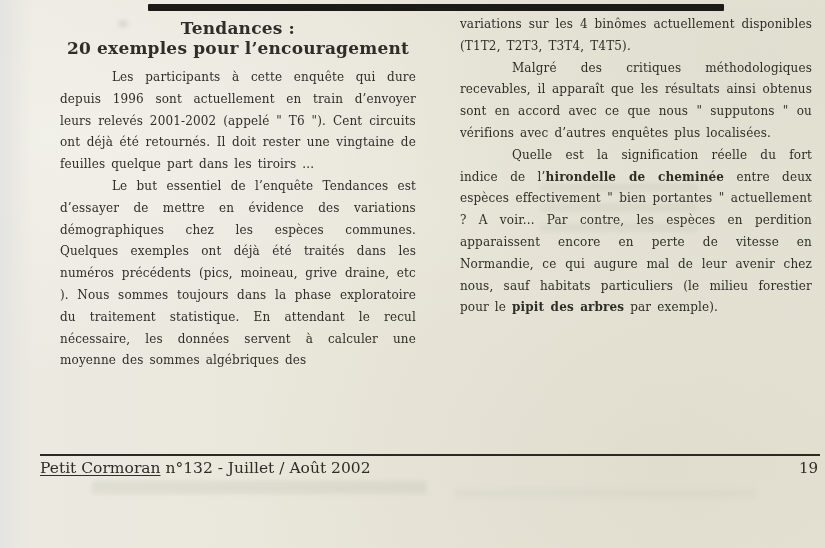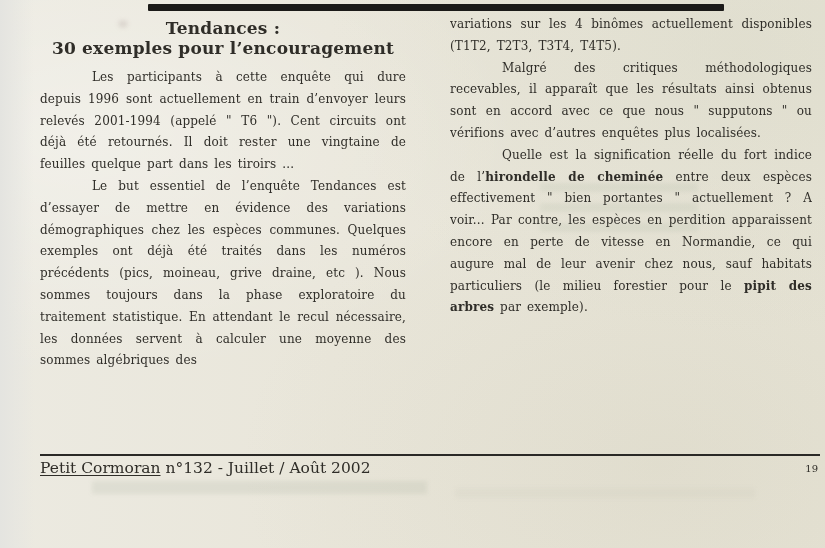--- a/index.html
+++ b/index.html
@@ -36,21 +36,21 @@
     border-radius: 1px;
   }
   .columns {
     position: absolute;
     left: 40px; top: 14px;
     width: 772px; height: 441px;
     display: flex;
     overflow: hidden;
   }
   .col { overflow: hidden; }
-  .col.left  { width: 366px; margin-right: 44px; }
+  .col.left  { width: 366px; margin-right: 44px; margin-left: 20px; }
   .col.right { width: 362px; }
   .heading {
     margin: 4px 0 9px 0;
     font-size: 17px;
     line-height: 20px;
     font-weight: bold;
     text-align: center;
     letter-spacing: 0.2px;
   }
   .heading .h-line { display: block; }
@@ -76,21 +76,21 @@
     left: 40px; top: 459px;
     width: 778px;
     display: flex;
     justify-content: space-between;
     align-items: flex-start;
     font-size: 15.5px;
     line-height: 19px;
     gap: 16px;
   }
   .journal-name { text-decoration: underline; text-underline-offset: 2px; }
-  .page-number { font-size: 10px; margin-left: 28px; }
+  .page-number { font-size: 15px; margin-left: 28px; }
   
   .ghost {
     position: absolute;
     filter: blur(2px);
     opacity: 0.55;
     pointer-events: none;
   }
   .ghost-stripes {
     background-image: repeating-linear-gradient(
       180deg,
@@ -111,24 +111,24 @@
 <div class="page">
 
   <div class="left-margin-strip"></div>
 
   <div class="top-rule"></div>
 
   <div class="columns">
     <div class="col left">
       <h1 class="heading">
         <span class="h-line">Tendances :</span>
-        <span class="h-line">30 exemples pour l’encouragement</span>
+        <span class="h-line">20 exemples pour l’encouragement</span>
       </h1>
       <div id="left-paras">
-          <p class="body-par indent"><span>Les participants à cette enquête qui dure depuis 1996 sont actuellement en train d’envoyer leurs relevés 2001-1994 (appelé " T6 "). Cent circuits ont déjà été retournés. Il doit rester une vingtaine de feuilles quelque part dans les tiroirs ...</span></p>
+          <p class="body-par indent"><span>Les participants à cette enquête qui dure depuis 1996 sont actuellement en train d’envoyer leurs relevés 2001-2002 (appelé " T6 "). Cent circuits ont déjà été retournés. Il doit rester une vingtaine de feuilles quelque part dans les tiroirs ...</span></p>
           <p class="body-par indent"><span>Le but essentiel de l’enquête Tendances est d’essayer de mettre en évidence des variations démographiques chez les espèces communes. Quelques exemples ont déjà été traités dans les numéros précédents (pics, moineau, grive draine, etc ). Nous sommes toujours dans la phase exploratoire du traitement statistique. En attendant le recul nécessaire, les données servent à calculer une moyenne des sommes algébriques des</span></p>
         </div>
     </div>
     <div class="col right">
       <div id="right-paras">
           <p class="body-par"><span>variations sur les 4 binômes actuellement disponibles (T1T2, T2T3, T3T4, T4T5).</span></p>
           <p class="body-par indent"><span>Malgré des critiques méthodologiques recevables, il apparaît que les résultats ainsi obtenus sont en accord avec ce que nous " supputons " ou vérifions avec d’autres enquêtes plus localisées.</span></p>
           <p class="body-par indent gap-before"><span>Quelle est la signification réelle du fort indice de l’</span><b>hirondelle de cheminée</b><span> entre deux espèces effectivement " bien portantes " actuellement ? A voir... Par contre, les espèces en perdition apparaissent encore en perte de vitesse en Normandie, ce qui augure mal de leur avenir chez nous, sauf habitats particuliers (le milieu forestier pour le </span><b>pipit des arbres</b><span> par exemple).</span></p>
         </div>
     </div>

